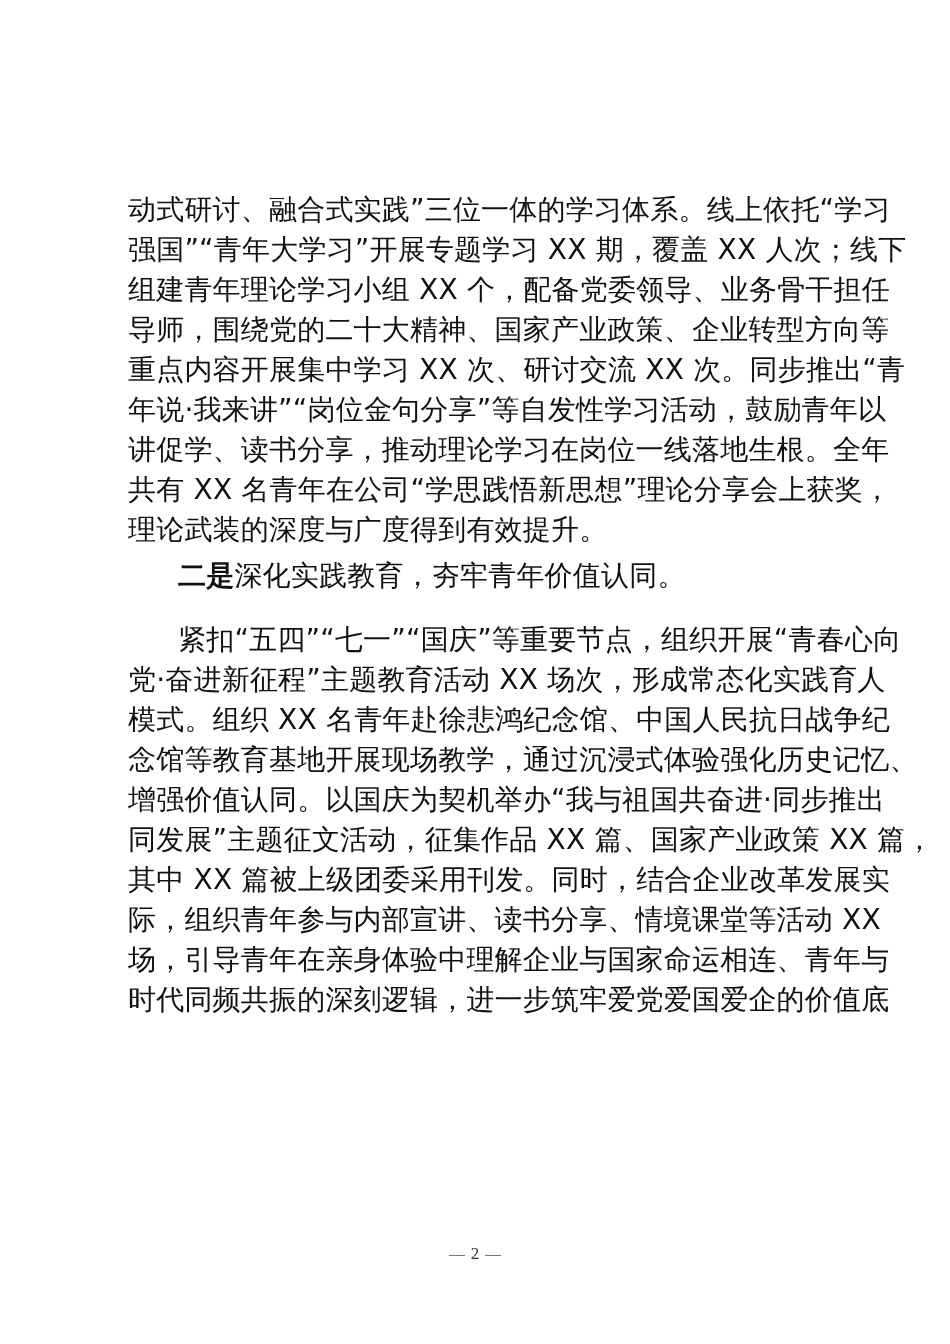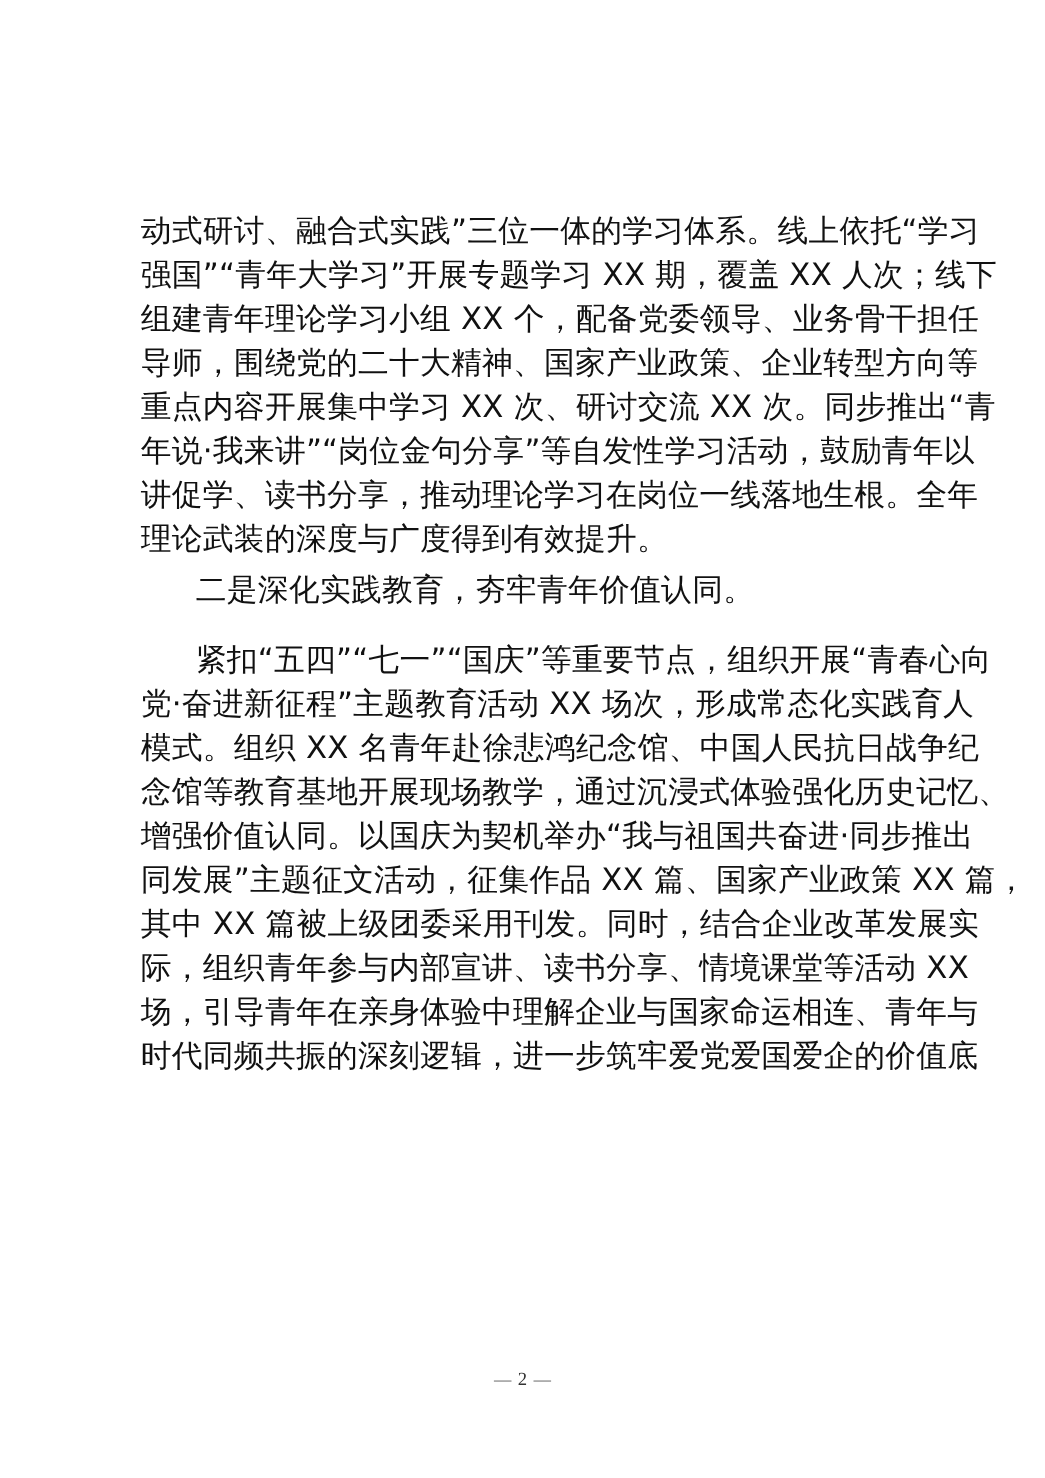--- a/index.html
+++ b/index.html
@@ -29,21 +29,21 @@
     width: 700px;
   }
   .line {
     height: 40px;
     line-height: 40px;
     font-size: 28px;
     white-space: nowrap;
     letter-spacing: 0.2px;
   }
   .line.indent { padding-left: 50px; }
-  .bold { font-weight: normal; }
+  .bold { font-weight: bold; }
   .footer {
     position: absolute;
     left: 0;
     width: 950px;
     top: 1244px;
     text-align: center;
     font-family: "Liberation Serif", "DejaVu Serif", serif;
     font-size: 17px;
     color: #333333;
   }
@@ -62,20 +62,21 @@
 <div class="page">
   <div class="text-block">
     <div>
       <div class="line">动式研讨、融合式实践”三位一体的学习体系。线上依托“学习</div>
       <div class="line">强国”“青年大学习”开展专题学习 XX 期，覆盖 XX 人次；线下</div>
       <div class="line">组建青年理论学习小组 XX 个，配备党委领导、业务骨干担任</div>
       <div class="line">导师，围绕党的二十大精神、国家产业政策、企业转型方向等</div>
       <div class="line">重点内容开展集中学习 XX 次、研讨交流 XX 次。同步推出“青</div>
       <div class="line">年说·我来讲”“岗位金句分享”等自发性学习活动，鼓励青年以</div>
       <div class="line">讲促学、读书分享，推动理论学习在岗位一线落地生根。全年</div>
+      <div class="line">共有 XX 名青年在公司“学思践悟新思想”理论分享会上获奖，</div>
       <div class="line">理论武装的深度与广度得到有效提升。</div>
     </div>
 
     <div class="line indent" style="margin-top:6px">
       <span class="bold">二是</span><span>深化实践教育，夯牢青年价值认同。</span>
     </div>
 
     <div style="margin-top:24px">
       <div class="line indent">紧扣“五四”“七一”“国庆”等重要节点，组织开展“青春心向</div>
       <div class="line">党·奋进新征程”主题教育活动 XX 场次，形成常态化实践育人</div>

